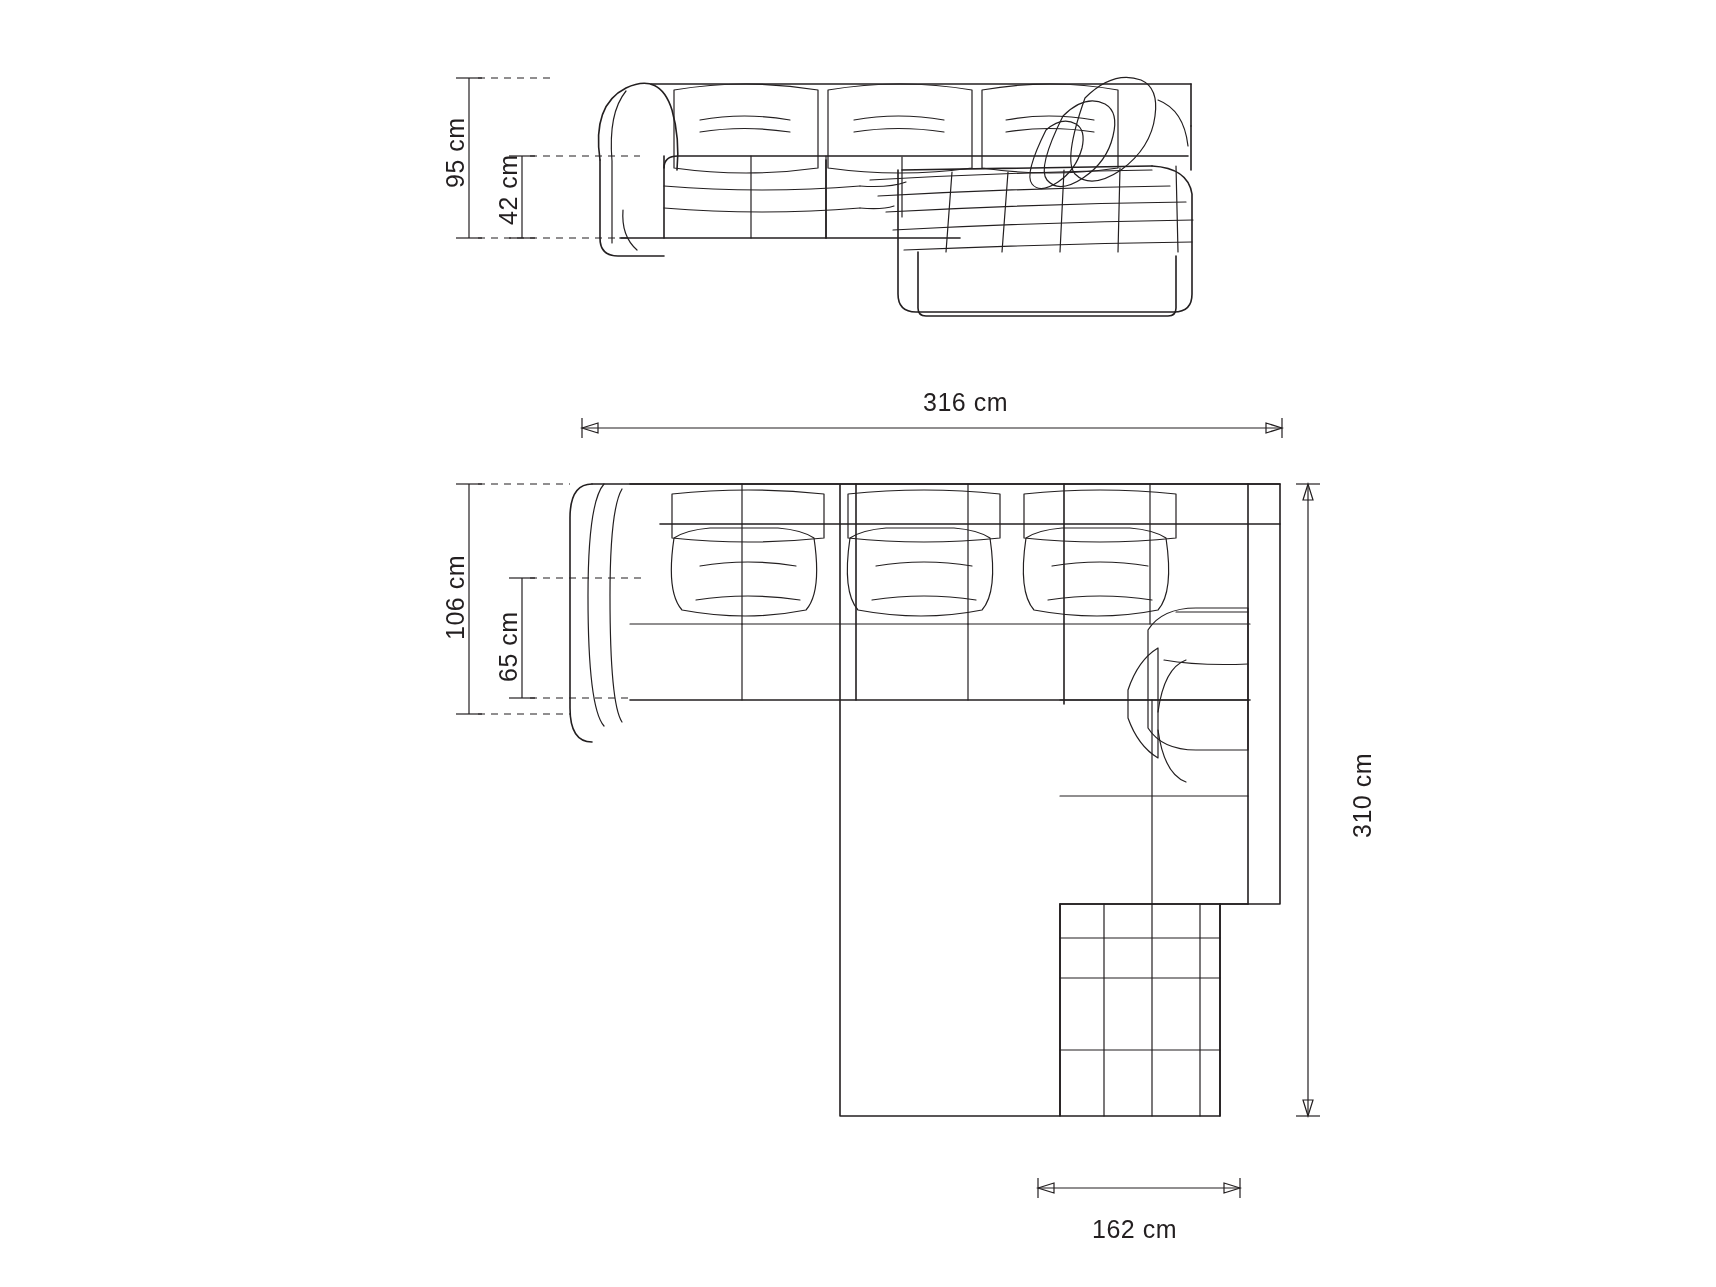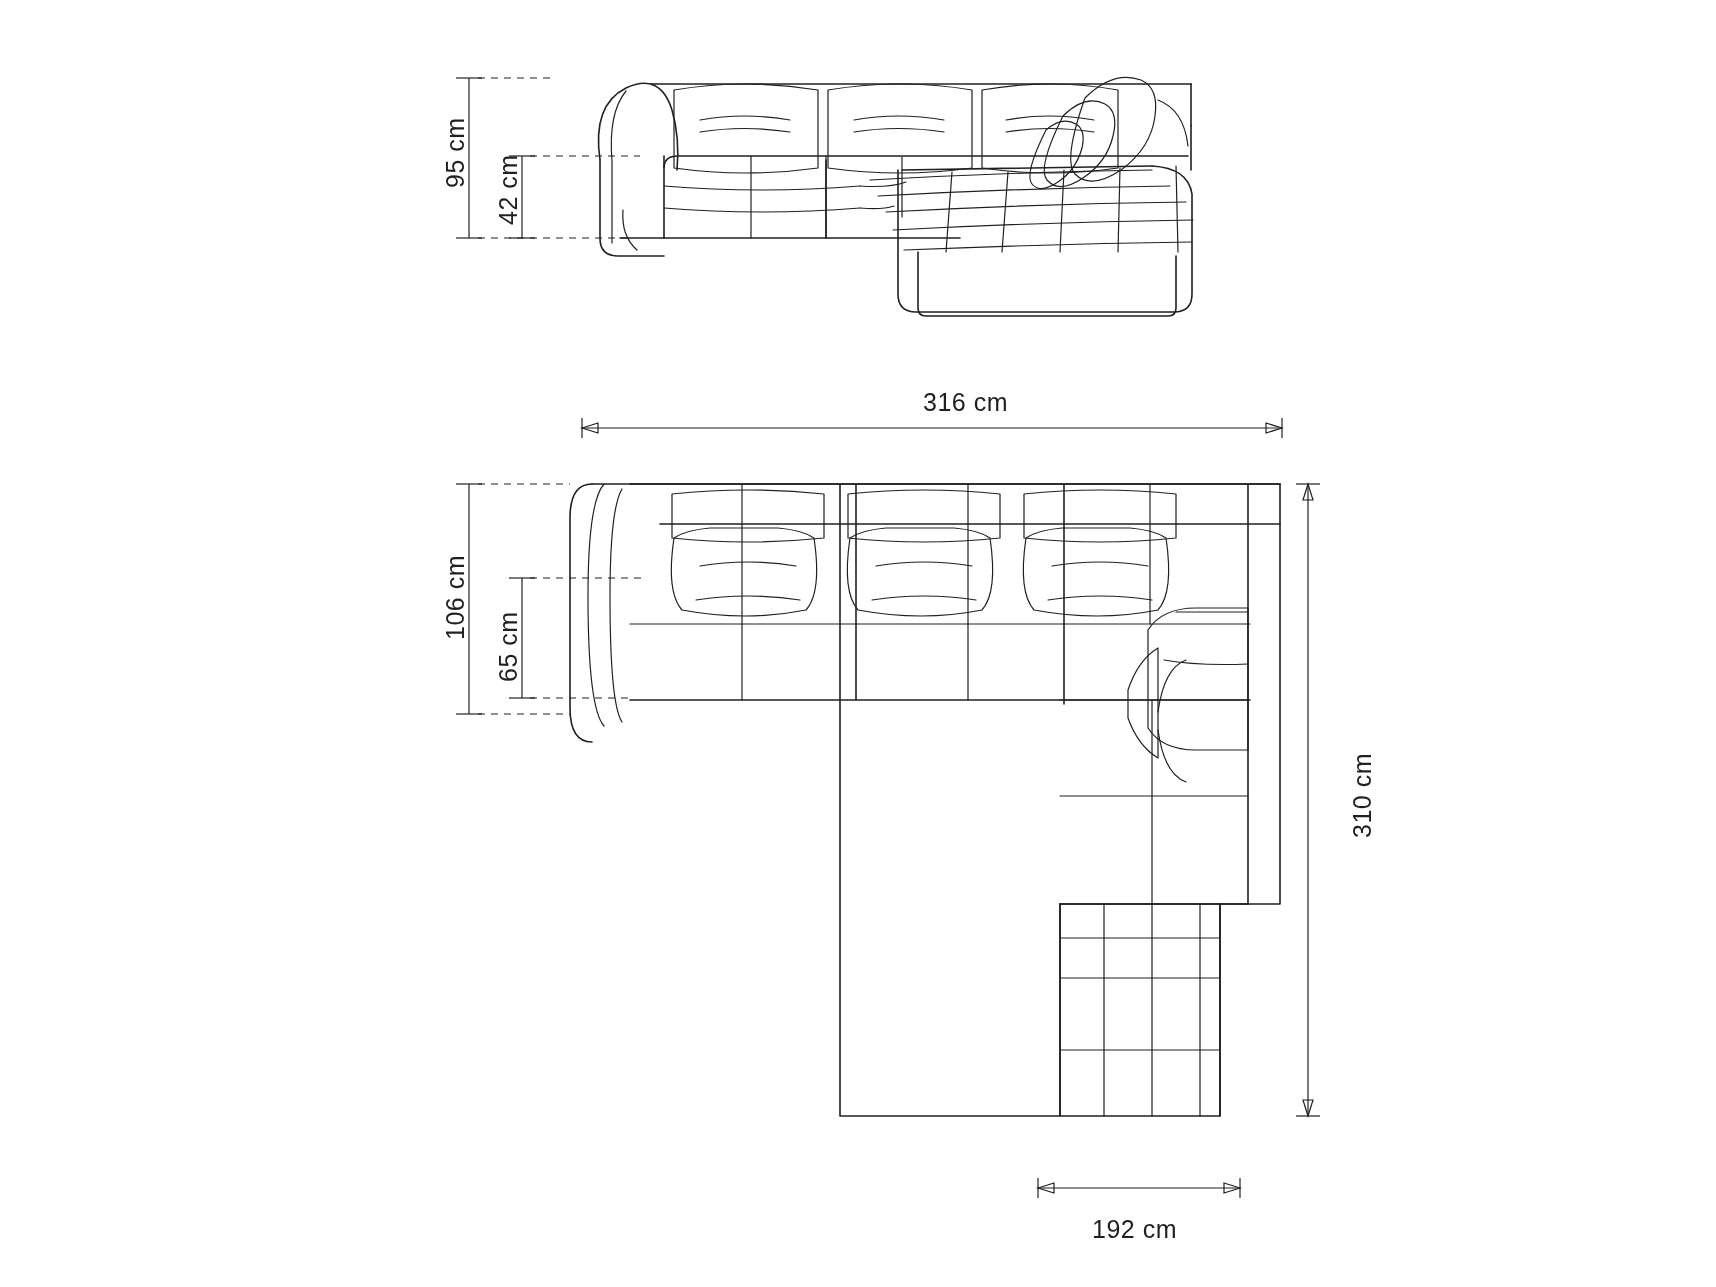--- a/index.html
+++ b/index.html
@@ -244,15 +244,15 @@
   <div class="lbl vert" style="left:494px; top:225px;">42 cm</div>
 
   <div class="lbl" style="left:878px; top:388px;margin-left:45px;">316 cm</div>
 
   <div class="lbl vert" style="left:441px; top:640px;">106 cm</div>
 
   <div class="lbl vert" style="left:494px; top:682px;">65 cm</div>
 
   <div class="lbl vert" style="left:1348px; top:838px;">310 cm</div>
 
-  <div class="lbl" style="left:1092px; top:1215px;">192 cm</div>
+  <div class="lbl" style="left:1092px; top:1215px;">162 cm</div>
 
 </div>
 
 </body></html>

